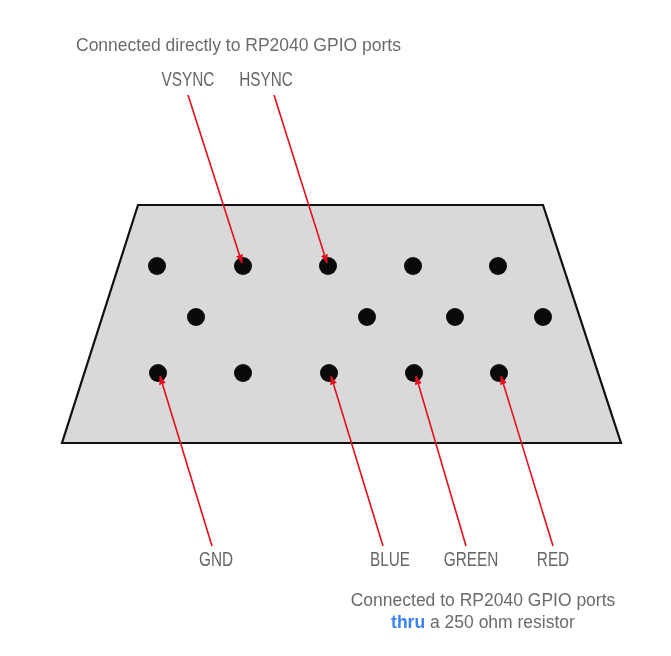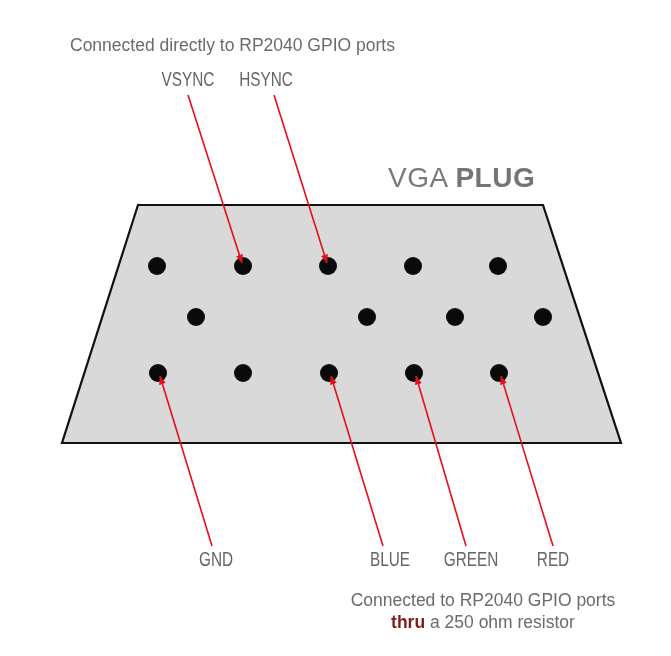--- a/index.html
+++ b/index.html
@@ -15,28 +15,28 @@
     position: absolute;
     left: 0; top: 0;
     width: 671px; height: 656px;
   }
   .note {
     position: absolute;
     font-size: 17.5px;
     color: #6b6b6b;
     white-space: nowrap;
   }
-  .note-top { left: 70px; top: 35px; text-align: right; }
+  .note-top { left: 76px; top: 35px; text-align: right; }
   .note-bottom {
     left: 483px; top: 590px;
     transform: translateX(-50%);
     text-align: center;
     line-height: 21.5px;
   }
-  .note-bottom b { color: #7f1d1d; }
+  .note-bottom b { color: #3b82f6; }
   .pin-label {
     position: absolute;
     font-size: 21px;
     color: #666666;
     white-space: nowrap;
     transform: translateX(-50%) scaleX(0.73);
     transform-origin: center top;
   }
   .pin-label.top-row { top: 67px; }
   .pin-label.bottom-row { top: 547px; }
@@ -79,21 +79,20 @@
       <line x1="188" y1="95" x2="242" y2="263" stroke="#e60e1c" stroke-width="1.6" marker-end="url(#arrowhead)"></line>
       <line x1="274" y1="95" x2="327" y2="263" stroke="#e60e1c" stroke-width="1.6" marker-end="url(#arrowhead)"></line>
       <line x1="212" y1="546" x2="160" y2="376" stroke="#e60e1c" stroke-width="1.6" marker-end="url(#arrowhead)"></line>
       <line x1="383" y1="546" x2="331" y2="376" stroke="#e60e1c" stroke-width="1.6" marker-end="url(#arrowhead)"></line>
       <line x1="466" y1="546" x2="416" y2="376" stroke="#e60e1c" stroke-width="1.6" marker-end="url(#arrowhead)"></line>
       <line x1="553" y1="546" x2="501" y2="376" stroke="#e60e1c" stroke-width="1.6" marker-end="url(#arrowhead)"></line>
     </svg>
 
   <div class="note note-top">Connected directly to RP2040 GPIO ports</div>
 
-  <div class="plug-title"><span>VGA </span><span class="bold-part">PLUG</span></div>
 
   <div id="pin-labels">
       <div class="pin-label top-row" style="left: 188px;">VSYNC</div>
       <div class="pin-label top-row" style="left: 266px;">HSYNC</div>
       <div class="pin-label bottom-row" style="left: 216px;">GND</div>
       <div class="pin-label bottom-row" style="left: 390px;">BLUE</div>
       <div class="pin-label bottom-row" style="left: 471px;">GREEN</div>
       <div class="pin-label bottom-row" style="left: 553px;">RED</div>
     </div>
 

